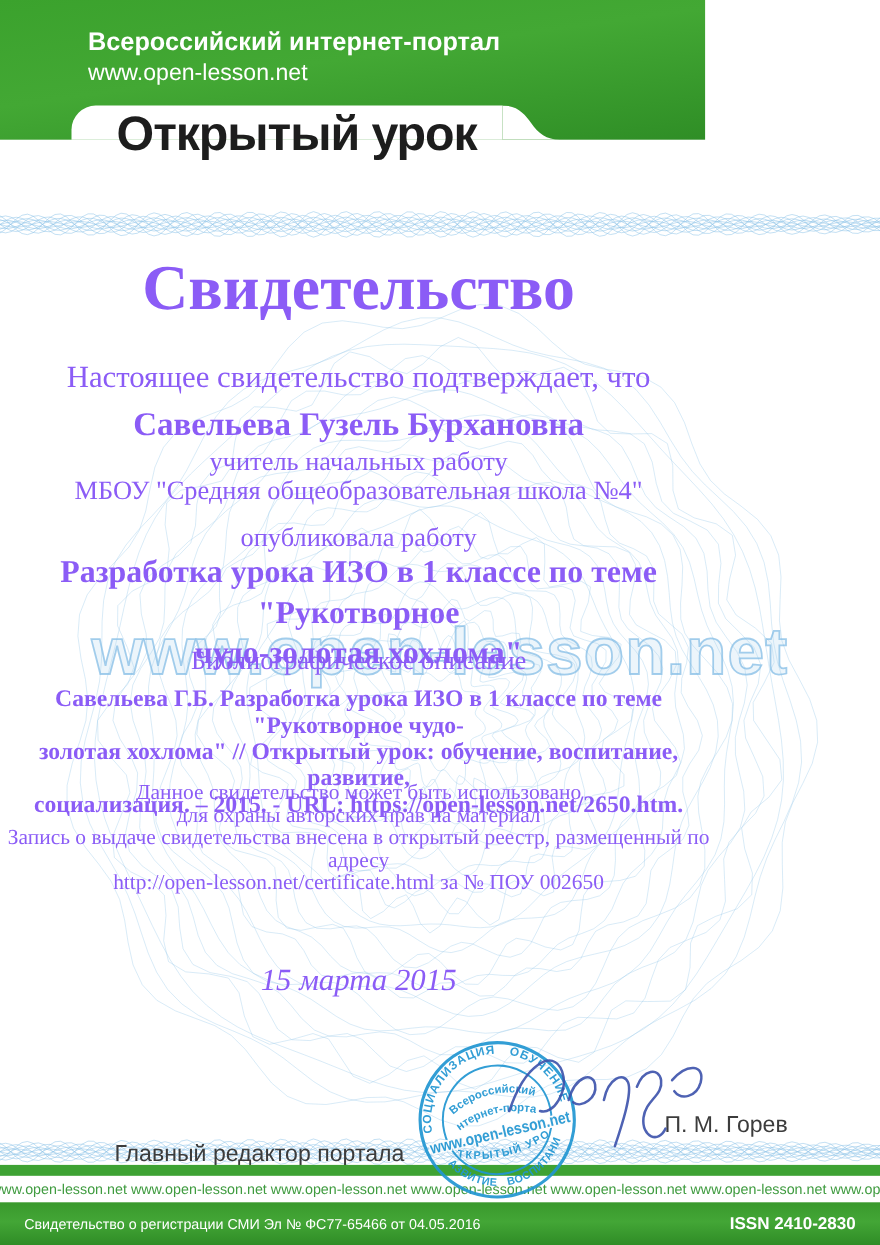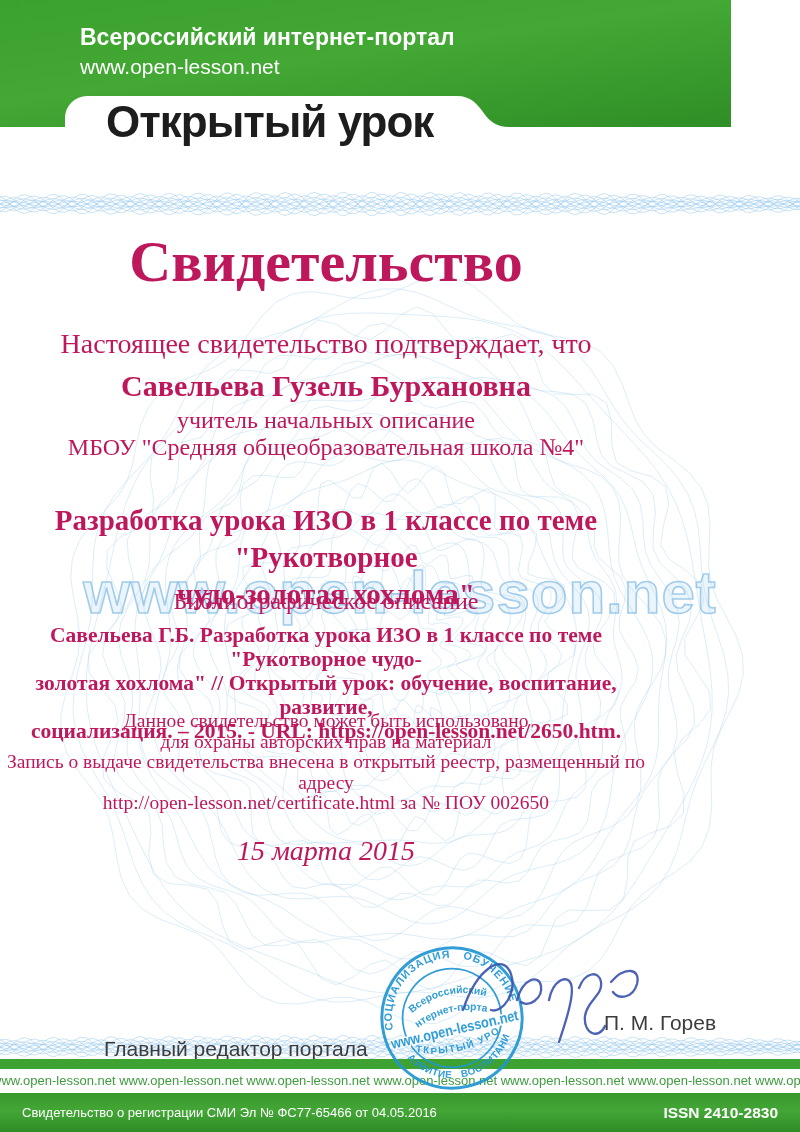--- a/index.html
+++ b/index.html
@@ -1,20 +1,20 @@
 <!DOCTYPE html>
 <html><head>
 <meta charset="utf-8">
 <style>
   html,body{margin:0;padding:0;background:#fff;}
   #page{position:relative;width:800px;height:1132px;overflow:hidden;background:#fff;
         font-family:"Liberation Serif",serif;}
 
   
-  .header{position:absolute;left:0;top:0;width:731px;height:127px;z-index:3;
+  .header{position:absolute;left:0;top:0;width:641px;height:127px;z-index:3;
           background:linear-gradient(172deg,#3ba22d 0%,#43a834 45%,#2f8e26 100%);}
   .hdr-portal{position:absolute;left:80px;top:24px;color:#fff;
               font:bold 23px "Liberation Sans",sans-serif;}
   .hdr-site{position:absolute;left:80px;top:55px;color:#fff;
             font:21px "Liberation Sans",sans-serif;}
   .whitebox{position:absolute;left:65px;top:96px;width:392px;height:31px;
             background:#fff;border-radius:22px 0 0 0;}
   .whitecurve{position:absolute;left:457px;top:96px;width:56px;height:31px;}
 
   .brand{position:absolute;left:106px;top:98px;z-index:4;}
@@ -28,32 +28,32 @@
   #band-bottom{top:1034px;}
   #rosette-svg{position:absolute;left:0;top:245px;width:800px;height:820px;z-index:0;}
   .gl{fill:none;stroke:#8fc4e9;stroke-width:.8;opacity:.6;}
   .gl2{fill:none;stroke:#9ccaea;stroke-width:.7;opacity:.5;}
 
   .watermark{position:absolute;left:0;right:0;top:558px;text-align:center;z-index:1;
              font:bold 60px "Liberation Sans",sans-serif;letter-spacing:1px;
              color:rgba(170,210,238,.22);-webkit-text-stroke:1.6px rgba(125,185,228,.7);}
 
   
-  .cline{position:absolute;left:0;width:652px;text-align:center;color:#be185d;z-index:2;}
+  .cline{position:absolute;left:0;width:652px;text-align:center;color:#8b5cf6;z-index:2;}
   .c-title{top:228px;font-weight:bold;font-size:58px;letter-spacing:0;}
   .c-intro{top:328px;font-size:28px;}
   .c-name{top:369px;font-size:30px;font-weight:bold;}
   .c-pos{top:407px;font-size:24px;}
   .c-school{top:434px;font-size:24px;}
   .c-action{top:476px;font-size:24px;}
   .c-work{top:502px;font-size:29px;font-weight:bold;line-height:37px;white-space:pre-line;}
   .c-bibh{top:588px;font-size:24px;}
   .c-bib{top:623px;font-size:21.5px;font-weight:bold;line-height:24px;white-space:pre-line;}
   .c-note{top:711px;font-size:19.5px;line-height:20.5px;white-space:pre-line;}
-  .c-date{top:835px;font-size:28px;font-style:italic;}
+  .c-date{top:876px;font-size:28px;font-style:italic;}
 
   
   .sig-label{position:absolute;left:104px;top:1037px;z-index:2;color:#3c3c3c;
              font:21px "Liberation Sans",sans-serif;}
   .sig-name{position:absolute;left:604px;top:1011px;z-index:2;color:#3c3c3c;
             font:21px "Liberation Sans",sans-serif;text-align:right;}
 
   
   .stamp{position:absolute;left:378px;top:944px;width:148px;height:148px;z-index:5;
          transform:rotate(-13deg);opacity:.92;}
@@ -153,22 +153,23 @@
       <path d="M0 19.7L5 20.7L10 19.6L15 16.6L20 12.4L25 8.4L30 5.7L35 5.0L40 6.6L45 10.1L50 14.5L55 18.4L60 20.9L65 21.1L70 19.0L75 15.1L80 10.6L85 6.7L90 4.6L95 4.9L100 7.5L105 11.7L110 16.4L115 20.1L120 21.8L125 21.0L130 17.9L135 13.3L140 8.6L145 5.2L150 3.9L155 5.2L160 8.8L165 13.7L170 18.3L175 21.5L180 22.3L185 20.4L190 16.3L195 11.3L200 6.8L205 4.0L210 3.7L215 6.2L220 10.6L225 15.7L230 20.1L235 22.5L240 22.1L245 19.2L250 14.4L255 9.2L260 5.1L265 3.2L270 4.1L275 7.6L280 12.6L285 17.8L290 21.6L295 22.9L300 21.4L305 17.5L310 12.3L315 7.3L320 3.9L325 3.1L330 5.1L335 9.5L340 14.8L345 19.6L350 22.5L355 22.7L360 20.2L365 15.5L370 10.2L375 5.6L380 3.2L385 3.6L390 6.7L395 11.5L400 16.8L405 21.0L410 22.9L415 22.0L420 18.4L425 13.4L430 8.2L435 4.4L440 3.1L445 4.6L450 8.5L455 13.7L460 18.6L465 21.9L470 22.7L475 20.7L480 16.5L485 11.3L490 6.6L495 3.8L500 3.7L505 6.2L510 10.6L515 15.7L520 20.0L525 22.3L530 21.9L535 19.0L540 14.4L545 9.4L550 5.5L555 3.8L560 4.7L565 8.0L570 12.6L575 17.4L580 20.8L585 22.0L590 20.6L595 17.1L600 12.4L605 7.9L610 5.0L615 4.3L620 6.2L625 9.9L630 14.5L635 18.6L640 21.1L645 21.2L650 19.0L655 15.1L660 10.7L665 6.9L670 4.9L675 5.3L680 7.8L685 11.8L690 16.1L695 19.4L700 20.9L705 20.1L710 17.3L715 13.3L720 9.3L725 6.4L730 5.4L735 6.6L740 9.6L745 13.5L750 17.3L755 19.7L760 20.3L765 18.7L770 15.6L775 11.7L780 8.3L785 6.3L790 6.2L795 8.0L800 11.2L805 14.9L810 18.0" class="gl"></path>
       <path d="M0 5.2L5 8.6L10 13.3L15 18.0L20 21.3L25 22.3L30 20.6L35 16.6L40 11.6L45 7.0L50 4.0L55 3.5L60 5.8L65 10.2L70 15.4L75 20.0L80 22.6L85 22.5L90 19.6L95 14.8L100 9.4L105 5.0L110 2.8L115 3.6L120 7.0L125 12.2L130 17.7L135 21.9L140 23.5L145 22.2L150 18.2L155 12.6L160 7.2L165 3.3L170 2.2L175 4.2L180 8.8L185 14.6L190 19.9L195 23.4L200 23.8L205 21.2L210 16.2L215 10.2L220 5.0L225 2.1L230 2.2L235 5.5L240 10.9L245 17.0L250 21.9L255 24.3L260 23.5L265 19.6L270 13.9L275 7.8L280 3.2L285 1.4L290 3.0L295 7.4L300 13.4L305 19.3L310 23.5L315 24.6L320 22.4L325 17.5L330 11.3L335 5.6L340 2.0L345 1.5L350 4.3L355 9.6L360 15.9L365 21.3L370 24.4L375 24.2L380 20.7L385 15.1L390 8.9L395 3.9L400 1.4L405 2.3L410 6.3L415 12.1L420 18.2L425 22.8L430 24.6L435 23.0L440 18.6L445 12.6L450 6.7L455 2.7L460 1.6L465 3.8L470 8.6L475 14.6L480 20.2L485 23.6L490 24.1L495 21.3L500 16.2L505 10.2L510 5.1L515 2.2L520 2.4L525 5.7L530 11.0L535 16.8L540 21.6L545 23.8L550 22.9L555 19.2L560 13.8L565 8.2L570 4.0L575 2.4L580 3.8L585 7.9L590 13.3L595 18.7L600 22.3L605 23.3L610 21.3L615 17.0L620 11.6L625 6.6L630 3.5L635 3.2L640 5.6L645 10.2L650 15.4L655 20.0L660 22.5L665 22.2L670 19.4L675 14.7L680 9.7L685 5.6L690 3.7L695 4.5L700 7.6L705 12.3L710 17.1L715 20.7L720 22.0L725 20.8L730 17.3L735 12.7L740 8.2L745 5.2L750 4.4L755 6.0L760 9.7L765 14.2L770 18.3L775 20.9L780 21.2L785 19.1L790 15.4L795 11.0L800 7.2L805 5.2L810 5.4" class="gl"></path>
       <path d="M0 20.8L5 17.4L10 12.7L15 8.0L20 4.7L25 3.7L30 5.4L35 9.4L40 14.4L45 19.0L50 22.0L55 22.5L60 20.2L65 15.8L70 10.6L75 6.0L80 3.4L85 3.5L90 6.4L95 11.2L100 16.6L105 21.0L110 23.2L115 22.4L120 19.0L125 13.8L130 8.3L135 4.1L140 2.5L145 3.8L150 7.8L155 13.4L160 18.8L165 22.7L170 23.8L175 21.8L180 17.2L185 11.4L190 6.1L195 2.6L200 2.2L205 4.8L210 9.8L215 15.8L220 21.0L225 23.9L230 23.8L235 20.5L240 15.1L245 9.0L250 4.1L255 1.7L260 2.5L265 6.4L270 12.1L275 18.2L280 22.8L285 24.6L290 23.0L295 18.6L300 12.6L305 6.7L310 2.5L315 1.4L320 3.6L325 8.5L330 14.7L335 20.4L340 24.0L345 24.5L350 21.7L355 16.4L360 10.1L365 4.7L370 1.6L375 1.8L380 5.3L385 10.9L390 17.1L395 22.1L400 24.6L405 23.7L410 19.7L415 13.9L420 7.8L425 3.2L430 1.4L435 3.0L440 7.4L445 13.4L450 19.3L455 23.3L460 24.4L465 22.2L470 17.4L475 11.4L480 5.8L485 2.4L490 1.9L495 4.7L500 9.8L505 15.8L510 20.9L515 23.8L520 23.6L525 20.3L530 15.0L535 9.2L540 4.4L545 2.2L550 3.1L555 6.8L560 12.2L565 17.8L570 22.0L575 23.6L580 22.2L585 18.1L590 12.7L595 7.3L600 3.7L605 2.7L610 4.7L615 9.0L620 14.4L625 19.4L630 22.5L635 22.8L640 20.4L645 15.8L650 10.6L655 6.0L660 3.5L665 3.8L670 6.6L675 11.3L680 16.3L685 20.4L690 22.3L695 21.5L700 18.4L705 13.7L710 8.9L715 5.3L720 4.0L725 5.2L730 8.7L735 13.3L740 17.8L745 20.8L750 21.6L755 20.0L760 16.3L765 11.8L770 7.7L775 5.1L780 4.8L785 6.9L790 10.6L795 15.0L800 18.8L805 20.8L810 20.6" class="gl"></path>
     </svg>
 
   <div class="watermark">www.open-lesson.net</div>
 
   <div class="cline c-title">Свидетельство</div>
   <div class="cline c-name">Савельева Гузель Бурхановна</div>
   <div class="cline c-intro">Настоящее свидетельство подтверждает, что</div>
-  <div class="cline c-pos">учитель начальных описание</div>
+  <div class="cline c-pos">учитель начальных работу</div>
   <div class="cline c-school">МБОУ "Средняя общеобразовательная школа №4"</div>
+  <div class="cline c-action">опубликовала работу</div>
   <div class="cline c-work">Разработка урока ИЗО в 1 классе по теме "Рукотворное
 чудо-золотая хохлома"</div>
   <div class="cline c-bibh">Библиографическое описание</div>
   <div class="cline c-bib">Савельева Г.Б. Разработка урока ИЗО в 1 классе по теме "Рукотворное чудо-
 золотая хохлома" // Открытый урок: обучение, воспитание, развитие,
 социализация. – 2015. - URL: https://open-lesson.net/2650.htm.</div>
   <div class="cline c-note">Данное свидетельство может быть использовано
 для охраны авторских прав на материал
 Запись о выдаче свидетельства внесена в открытый реестр, размещенный по адресу
 http://open-lesson.net/certificate.html за № ПОУ 002650</div>

